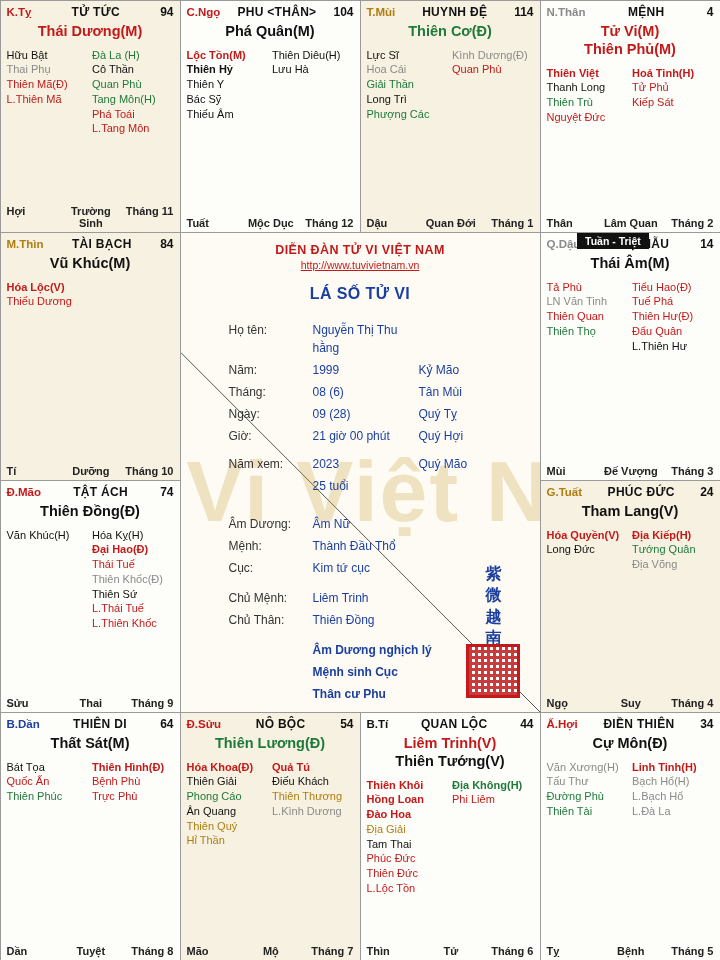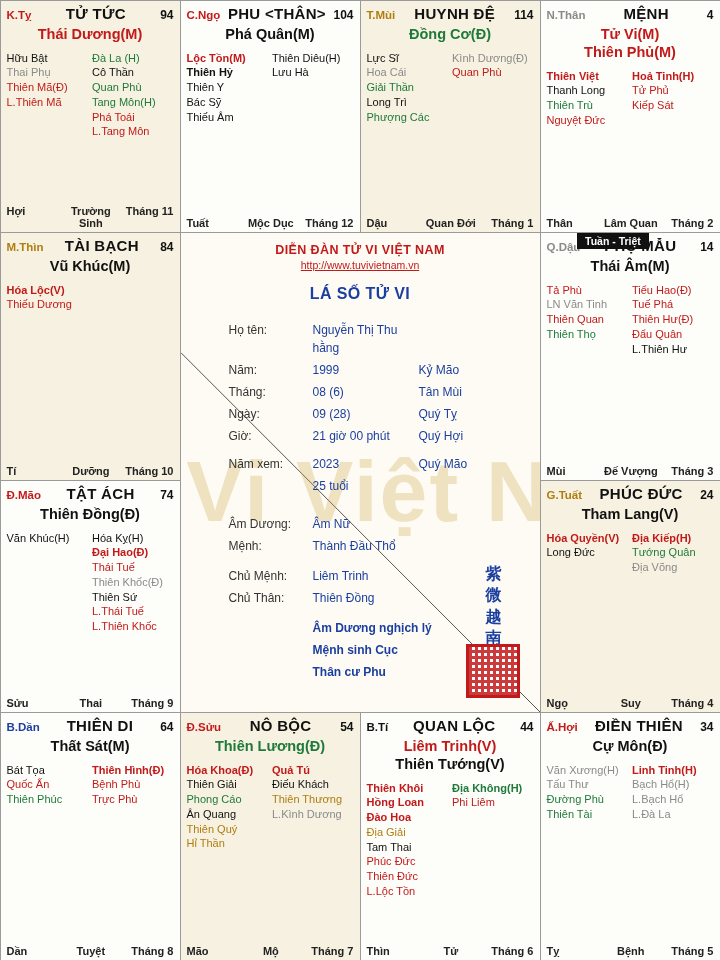--- a/index.html
+++ b/index.html
@@ -28,21 +28,21 @@
     overflow: hidden;
     background: #fdfbf3;
   }
   .cell.tan { background: #f6f1e0; }
   .cell.white { background: #fdfdfa; }
   .hdr {
     display: flex; justify-content: space-between; align-items: baseline;
     font-size: 11.5px; font-weight: bold;
   }
   .hdr .cung { font-size: 11.5px; }
-  .hdr .mid { font-size: 15px; font-weight: bold; color:#111; letter-spacing:.3px;}
+  .hdr .mid { font-size: 12px; font-weight: bold; color:#111; letter-spacing:.3px;}
   .hdr .num { font-size: 12px; font-weight: bold; color:#111; }
   .chinhtinh {
     text-align: center;
     font-size: 14.5px;
     font-weight: bold;
     margin-top: 3px;
     line-height: 1.25;
   }
   .stars {
     display: flex;
@@ -187,21 +187,21 @@
     </div>
   </div>
 
   <div class="cell tan">
     <div class="hdr">
       <span class="cung" style="color:#b07d10">T.Mùi</span>
       <span class="mid">HUYNH ĐỆ</span>
       <span class="num">114</span>
     </div>
     <div class="chinhtinh">
-      <div style="color:#1f7a3a">Đồng Cơ(Đ)</div>
+      <div style="color:#1f7a3a">Thiên Cơ(Đ)</div>
     </div>
     <div class="stars">
       <div class="col">
         <div class="s" style="color:#111">Lực Sĩ</div>
         <div class="s" style="color:#8a8a8a">Hoa Cái</div>
         <div class="s" style="color:#1f7a3a">Giải Thần</div>
         <div class="s" style="color:#111">Long Trì</div>
         <div class="s" style="color:#1f7a3a">Phượng Các</div>
       </div>
       <div class="col r">
@@ -319,20 +319,24 @@
           <span class="v1">25 tuổi</span>
         </div>
       <div class="row" style="margin-top:20px">
           <span class="lbl">Âm Dương:</span>
           <span class="v1">Âm Nữ</span>
         </div>
       <div class="row">
           <span class="lbl">Mệnh:</span>
           <span class="v1">Thành Đầu Thổ</span>
         </div>
+      <div class="row">
+          <span class="lbl">Cục:</span>
+          <span class="v1">Kim tứ cục</span>
+        </div>
       <div class="row" style="margin-top:12px">
           <span class="lbl">Chủ Mệnh:</span>
           <span class="v1">Liêm Trinh</span>
         </div>
       <div class="row">
           <span class="lbl">Chủ Thân:</span>
           <span class="v1">Thiên Đồng</span>
         </div>
       <div class="row indent blue-b" style="margin-top:12px">
           <span>Âm Dương nghịch lý</span>

